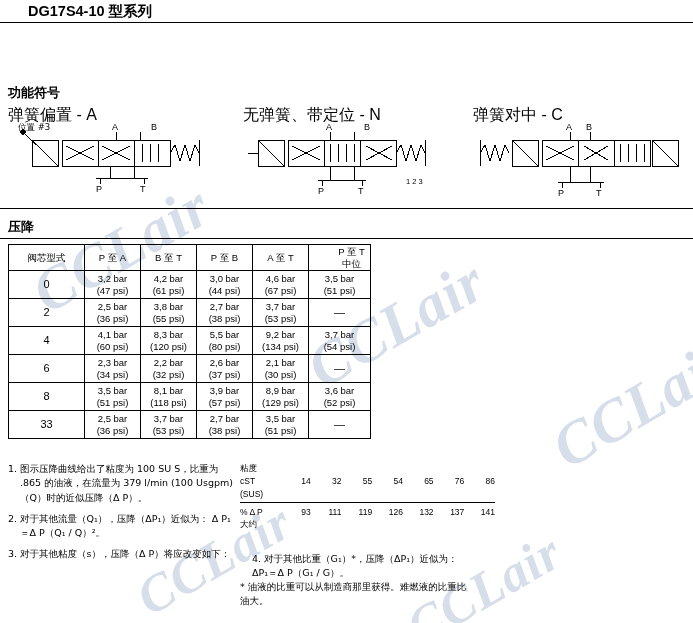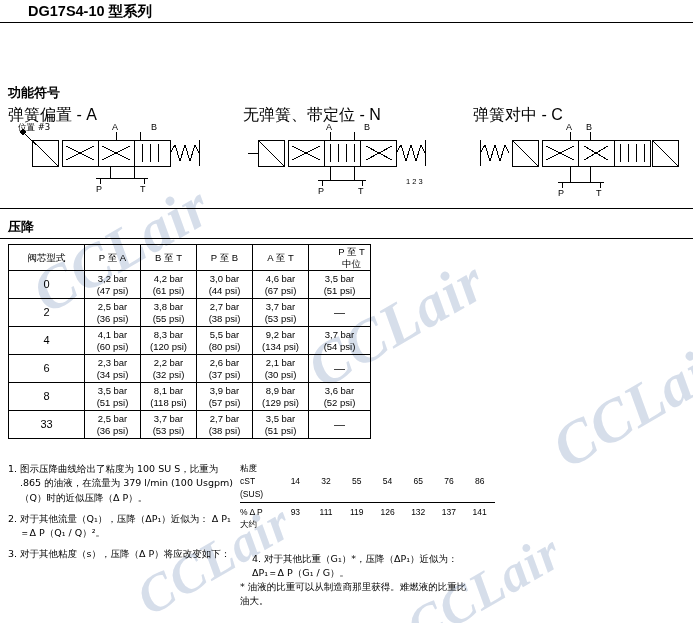--- a/index.html
+++ b/index.html
@@ -110,21 +110,21 @@
 
   
   .visc {
     position:absolute; left:240px; top:462px; width:255px;
     font-size:8.5px; line-height:1.45;
     font-family:"Liberation Sans", sans-serif;
   }
   .visc .vrow { display:flex; }
   .visc .vlab { width:40px; flex:0 0 40px; }
   .visc .vvals { flex:1 1 auto; display:flex; }
-  .visc .vvals span { flex:1 1 0; text-align:center; }
+  .visc .vvals span { flex:1 1 0; text-align:right; }
   .visc .vline { height:1px; background:#000; margin:2px 0 3px 0; }
   .visc .vtitle { margin-bottom:1px; }
 </style>
 </head>
 <body>
 
 <div class="wm wm1">CCLair</div>
 <div class="wm wm2">CCLair</div>
 <div class="wm wm3">CCLair</div>
 <div class="wm wm4">CCLair</div>

